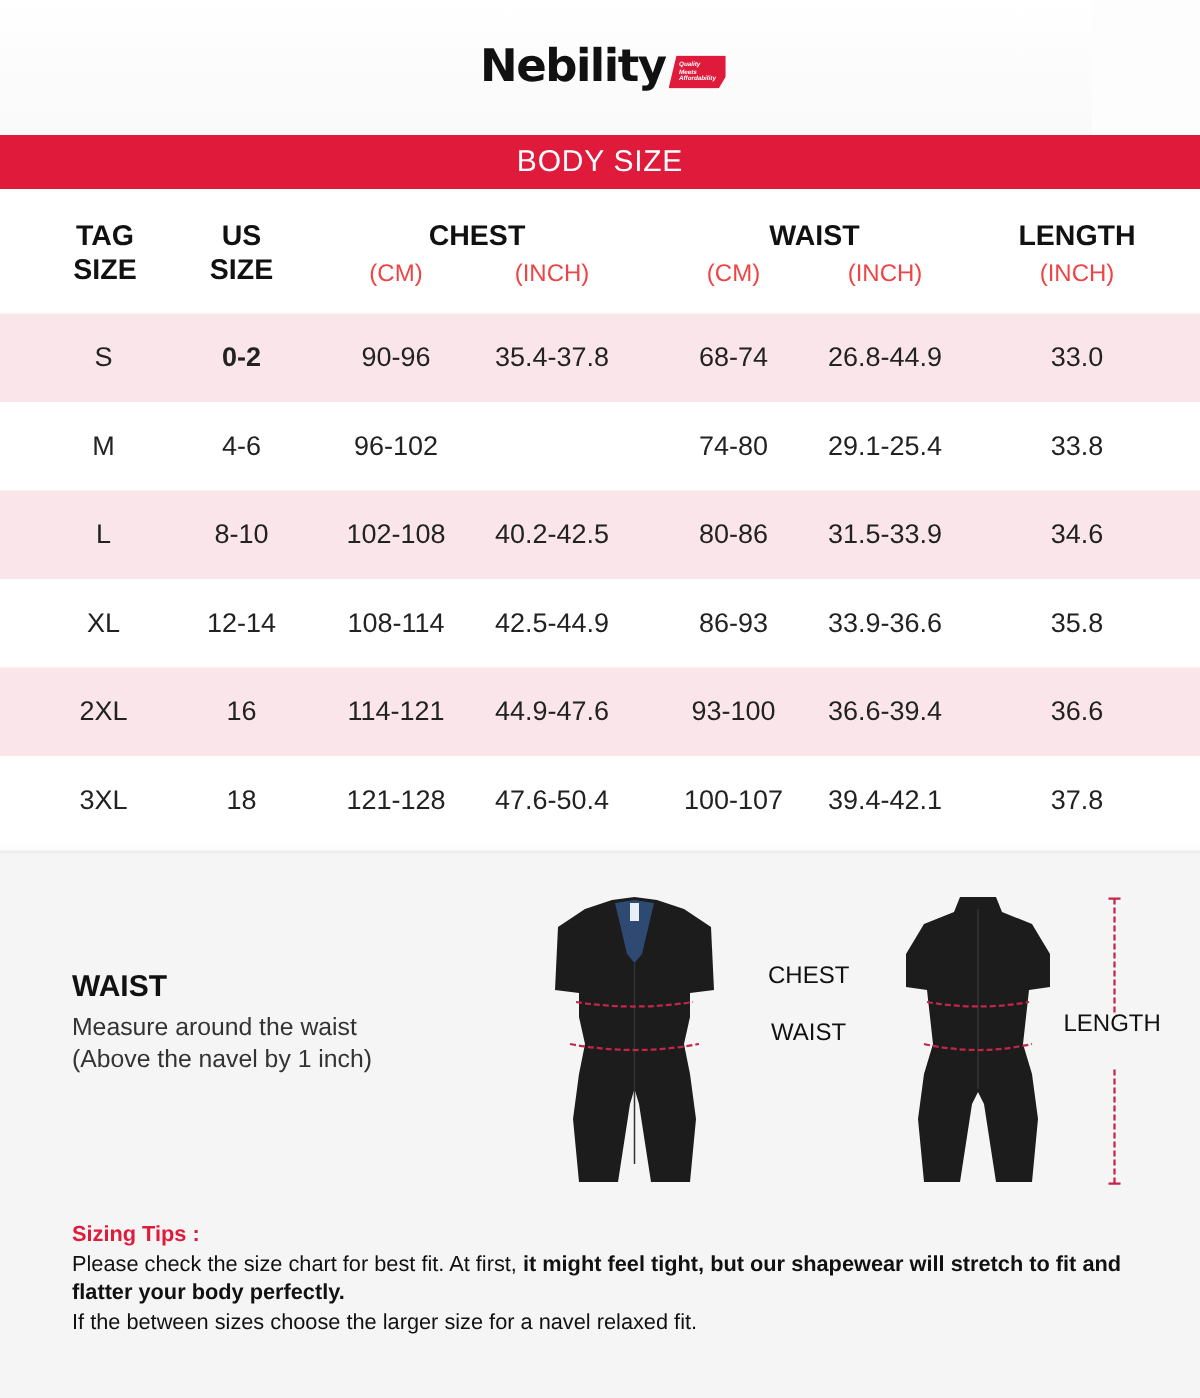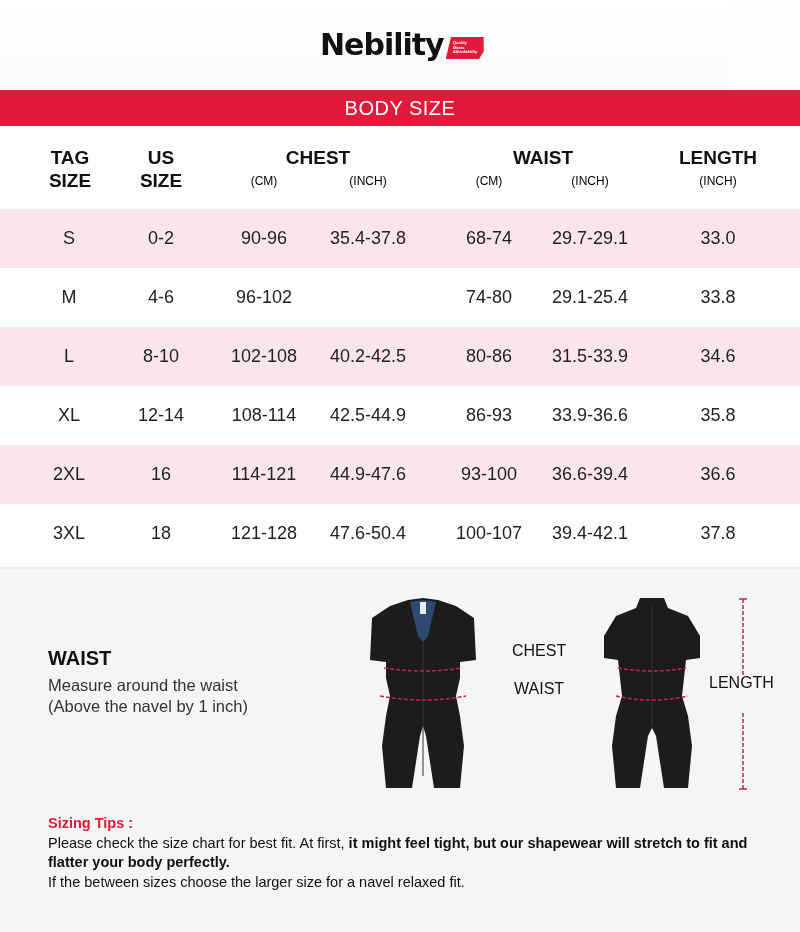--- a/index.html
+++ b/index.html
@@ -14,21 +14,21 @@
     .logo-tag span { color: #fff; font-size: 4.2px; font-style: italic; font-weight: bold; line-height: 1.15; }
 
     
     .banner { position: absolute; left: 0; top: 90px; width: 800px; height: 36px; background: #e01a3a; display: flex; align-items: center; justify-content: center; }
     .banner-text { color: #fff; font-size: 20px; letter-spacing: 0.5px; }
 
     
     .table-head { position: absolute; left: 0; top: 126px; width: 800px; height: 83px; background: #fff; }
     .hcell { position: absolute; text-align: center; }
     .h-main { font-weight: bold; font-size: 19px; line-height: 23px; color: #111; }
-    .h-sub { font-size: 12px; color: #000000; }
+    .h-sub { font-size: 16px; color: #ef4444; }
 
     .row { position: absolute; left: 0; width: 800px; height: 59px; }
     .row.pink { background: #fae6ea; }
     .row.white { background: #ffffff; }
     .cell { position: absolute; top: 0; height: 59px; line-height: 59px; text-align: center; font-size: 18px; color: #222; transform: translateX(-50%); white-space: nowrap; }
 
     
     .lower { position: absolute; left: 0; top: 567px; width: 800px; height: 365px; background: #f5f5f5; border-top: 2px solid #ededed; }
     .waist-title { position: absolute; left: 48px; top: 78px; font-weight: bold; font-size: 20px; color: #111; }
     .waist-desc { position: absolute; left: 48px; top: 106px; font-size: 16.5px; color: #333; line-height: 21px; }
@@ -72,25 +72,25 @@
   <div class="hcell h-sub" style="left:333px; top:48px; width:70px;">(INCH)</div>
   <div class="hcell h-main" style="left:443px; top:20px; width:200px;">WAIST</div>
   <div class="hcell h-sub" style="left:459px; top:48px; width:60px;">(CM)</div>
   <div class="hcell h-sub" style="left:555px; top:48px; width:70px;">(INCH)</div>
   <div class="hcell h-main" style="left:658px; top:20px; width:120px;">LENGTH</div>
   <div class="hcell h-sub" style="left:683px; top:48px; width:70px;">(INCH)</div>
 </div>
 
 <div class="row pink" style="top:209px;">
   <div class="cell" style="left:69px;">S</div>
-  <div class="cell" style="left:161px;">0-2</div>
+  <div class="cell" style="left:161px;font-weight:bold;">0-2</div>
   <div class="cell" style="left:264px;">90-96</div>
   <div class="cell" style="left:368px;">35.4-37.8</div>
   <div class="cell" style="left:489px;">68-74</div>
-  <div class="cell" style="left:590px;">29.7-29.1</div>
+  <div class="cell" style="left:590px;">26.8-44.9</div>
   <div class="cell" style="left:718px;">33.0</div>
 </div>
 <div class="row white" style="top:268px;">
   <div class="cell" style="left:69px;">M</div>
   <div class="cell" style="left:161px;">4-6</div>
   <div class="cell" style="left:264px;">96-102</div>
   <div class="cell" style="left:489px;">74-80</div>
   <div class="cell" style="left:590px;">29.1-25.4</div>
   <div class="cell" style="left:718px;">33.8</div>
 </div>

